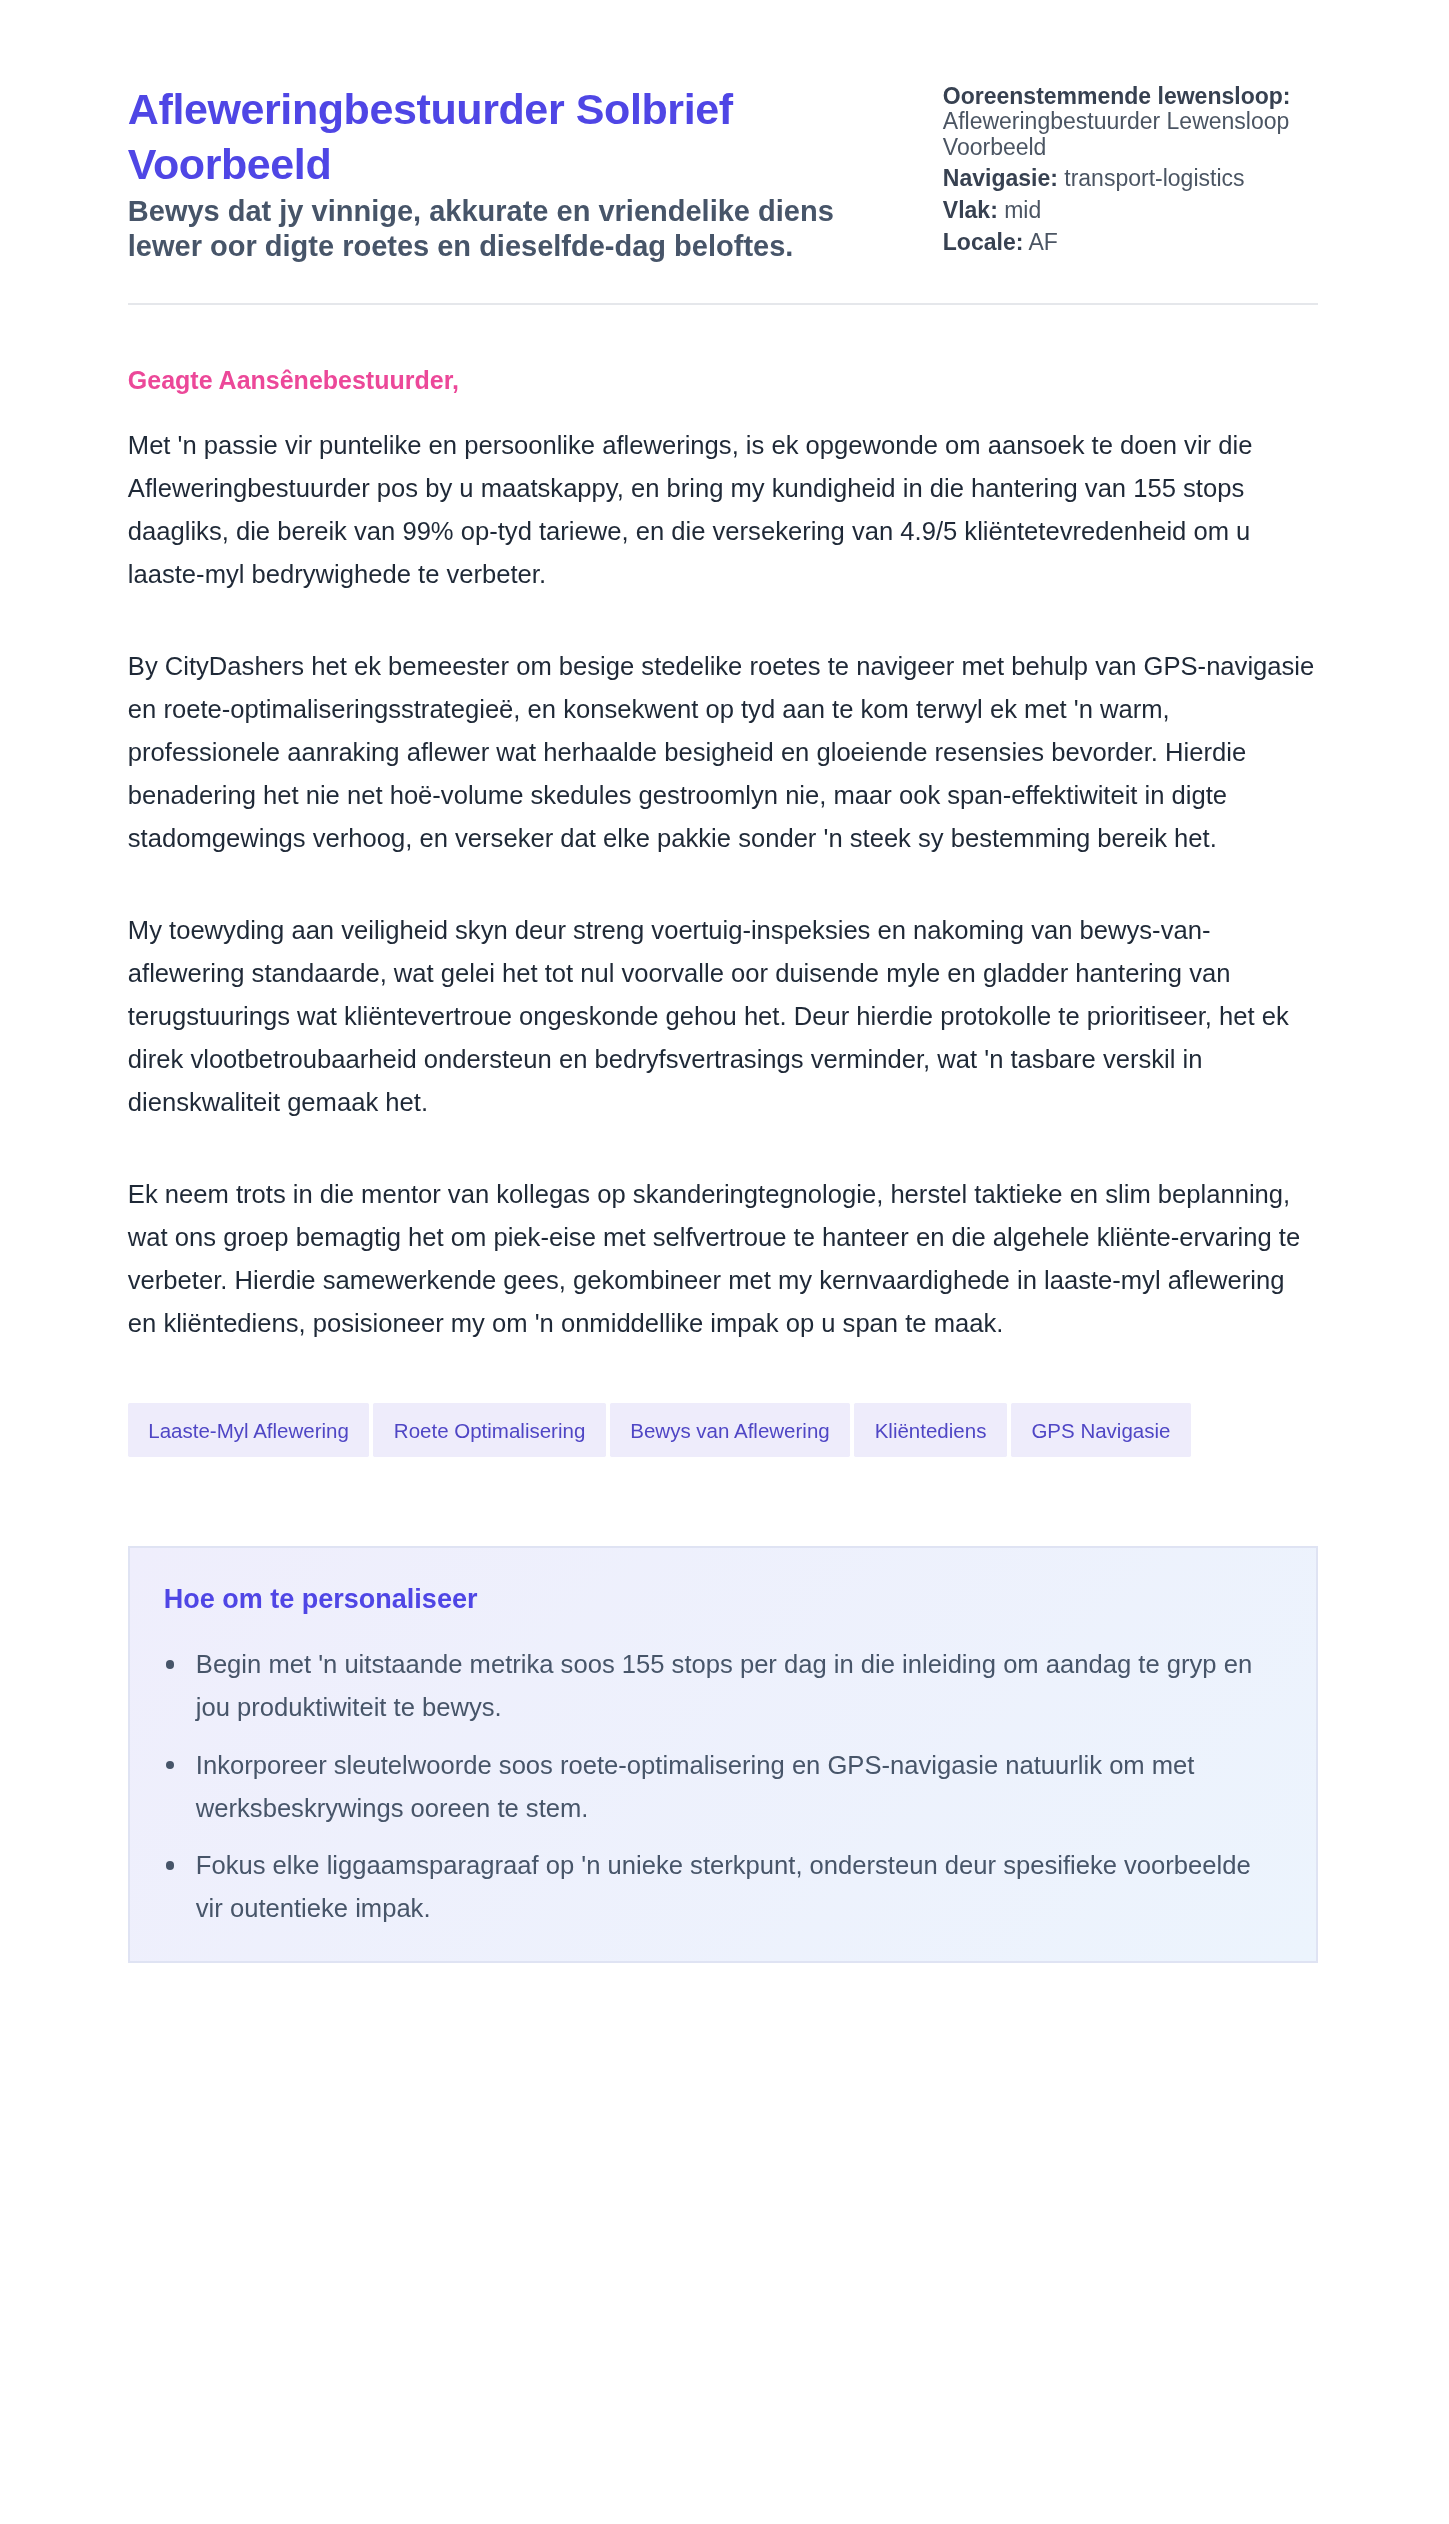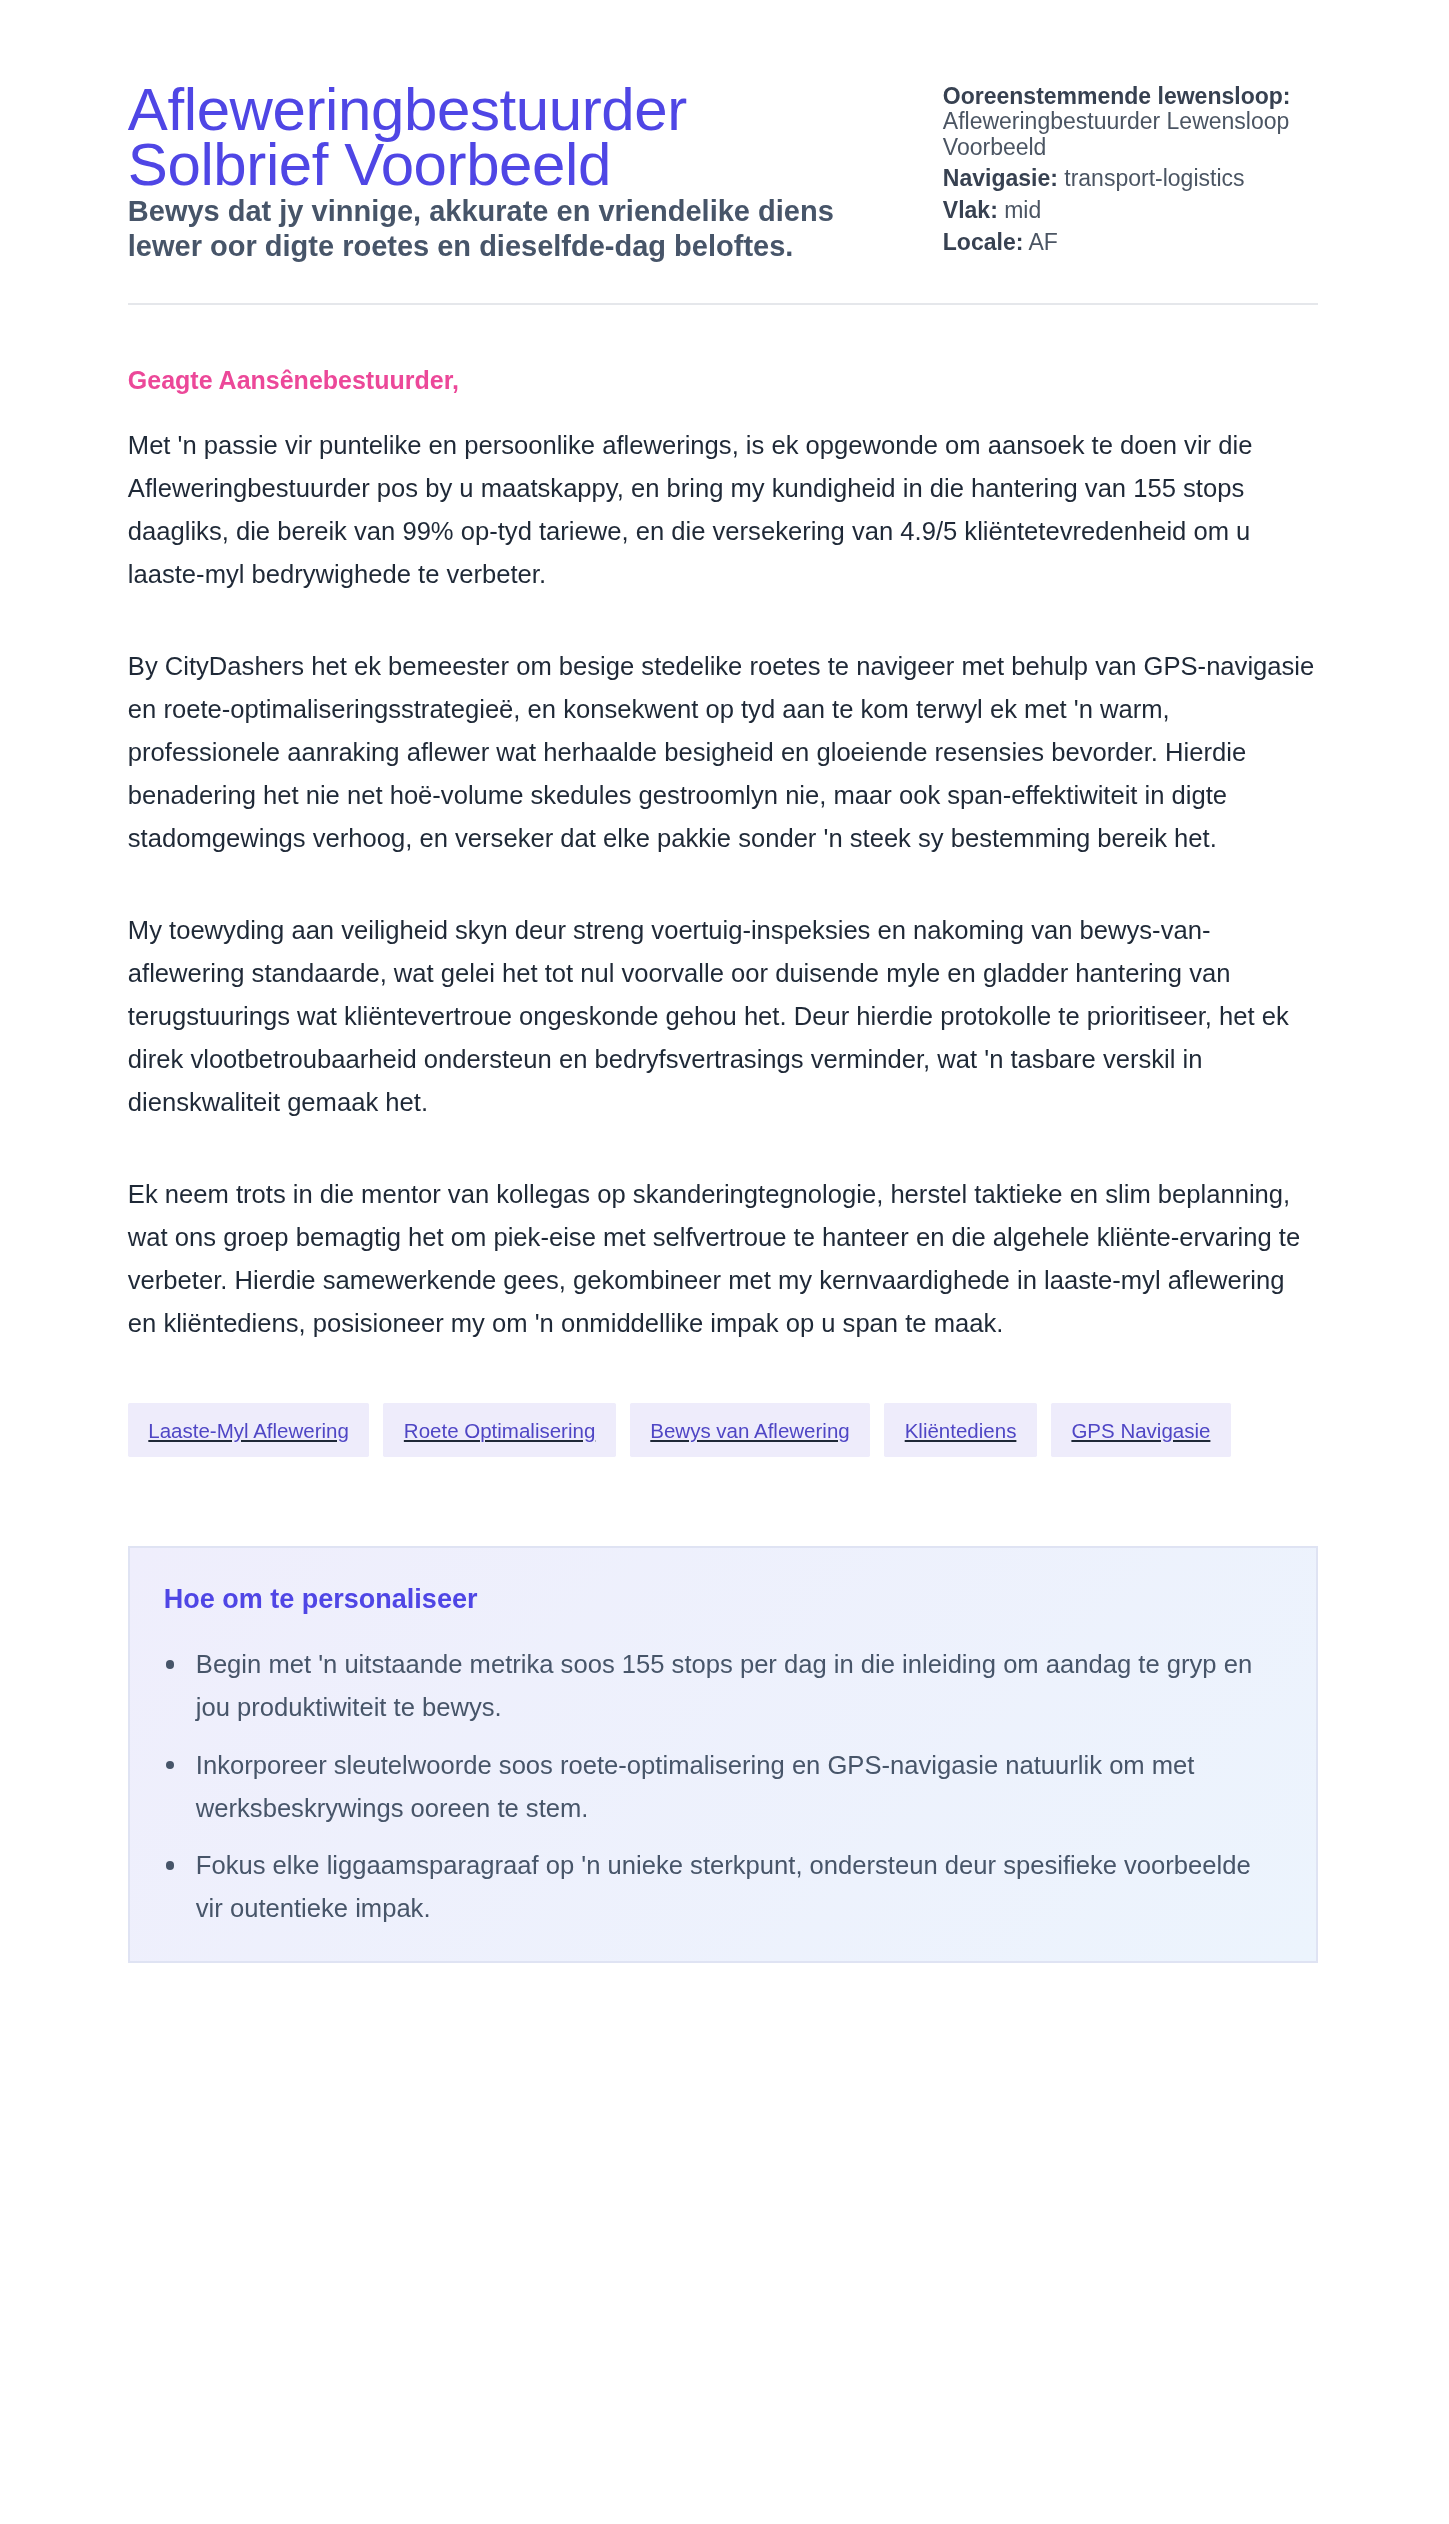--- a/index.html
+++ b/index.html
@@ -19,23 +19,23 @@
     }
     .header {
       display: flex;
       justify-content: space-between;
       align-items: flex-start;
       padding-bottom: 39px;
       border-bottom: 2.6px solid #e5e7eb;
     }
     .header-left { width: 767px; }
     .title {
-      font-size: 60px;
+      font-size: 43px;
       line-height: 55px;
-      font-weight: 400;
+      font-weight: 700;
       color: #4f46e5;
       letter-spacing: -0.4px;
     }
     .subtitle {
       font-size: 29px;
       line-height: 35px;
       font-weight: 700;
       color: #475569;
       margin-top: 1.7px;
     }
@@ -75,23 +75,22 @@
     }
     .sig-title {
       font-size: 25.6px;
       line-height: 34px;
       color: #475569;
       margin-top: 17px;
     }
     .tags {
       display: flex;
       flex-wrap: wrap;
-      gap: 14px;
+      gap: 4px;
       margin-top: 58px;
-      text-decoration: underline;
     }
     .tag {
       background: #eeecfb;
       color: #4f46c5;
       font-size: 20.5px;
       line-height: 25.6px;
       padding: 15.3px 20.5px 13.6px;
       font-weight: 500;
       border-radius: 1.7px;
     }

